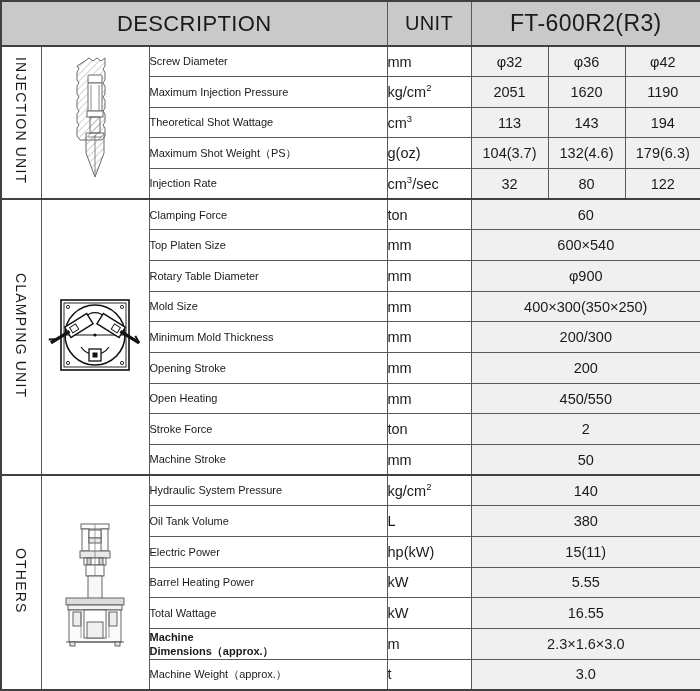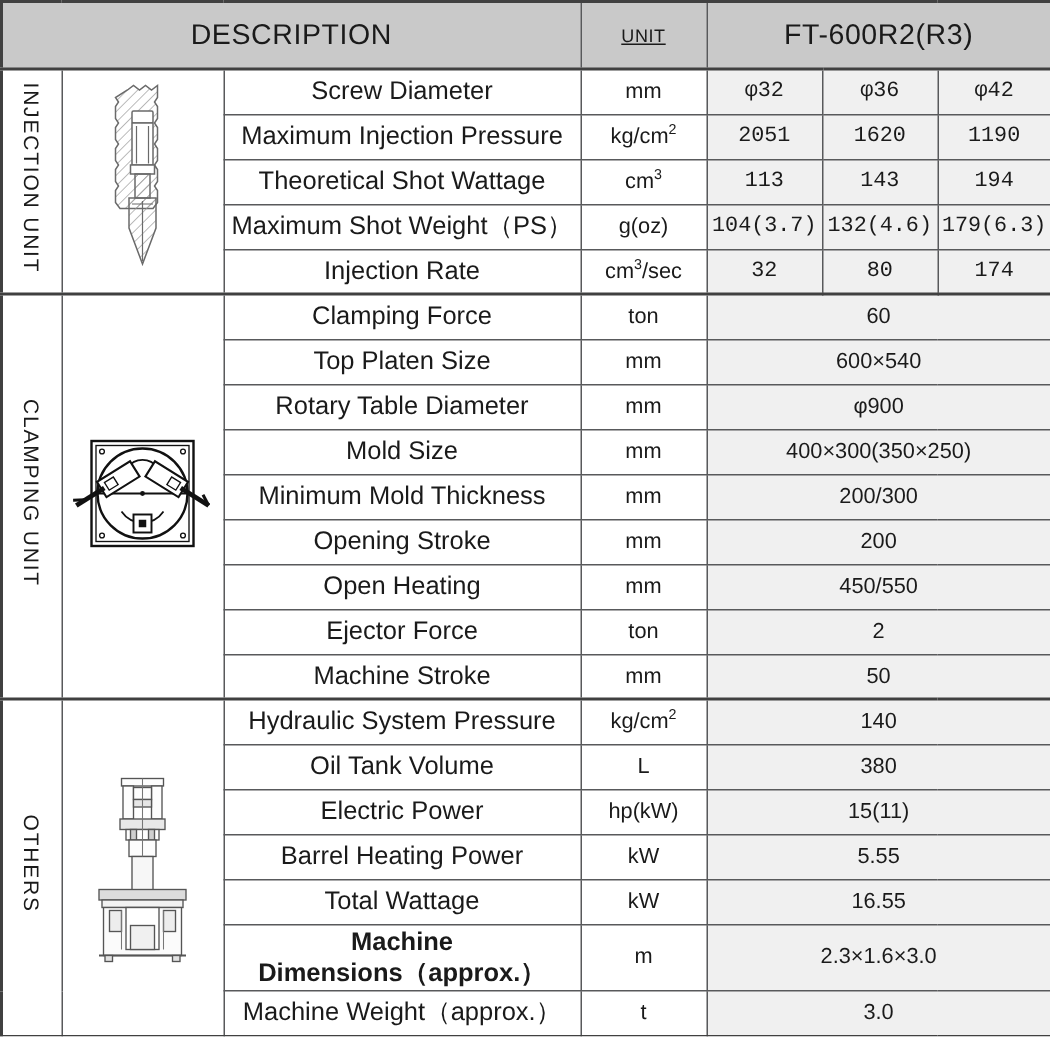--- a/index.html
+++ b/index.html
@@ -44,23 +44,23 @@
   .hdr {
     background: #c9c9c9;
     font-weight: bold;
     font-size: 19px;
     text-align: center;
     letter-spacing: 0.4px;
     height: 45px;
     color: #000000;
     border-bottom: 2px solid #404040;
   }
-  .hdr-desc { font-size: 19px; }
-  .hdr-unit { font-size: 12px; text-decoration: underline; }
-  .hdr-model { font-size: 19px; }
+  .hdr-desc { font-size: 22px; }
+  .hdr-unit { font-size: 20px; }
+  .hdr-model { font-size: 23px; }
 
   
   .sec-label {
     width: 40px;
     text-align: center;
     vertical-align: middle;
     border-right: 1px solid #58595b;
     background: #ffffff;
   }
   .sec-label .vtext {
@@ -78,43 +78,42 @@
     width: 108px;
     text-align: center;
     vertical-align: middle;
     background: #ffffff;
     padding: 4px 0;
   }
   .img-cell svg { display: block; margin: 0 auto; }
 
   
   .desc-cell {
-    text-align: center;
-    font-size: 17px;
+    font-size: 11px;
     padding: 0 6px;
     height: 30px;
     line-height: 1.15;
     background: #ffffff;
   }
   .desc-cell.two-line { line-height: 1.28; font-weight: bold; }
 
   .unit-cell {
     width: 84px;
-    text-align: center;
+    text-align: left;
     font-size: 14.5px;
     background: #ffffff;
   }
   .unit-cell sup { font-size: 9.5px; vertical-align: super; line-height: 0; }
 
   .val-cell {
     text-align: center;
     font-size: 14.5px;
     background: #f0f0f0;
   }
-  .val-cell.w3 { width: 77px; font-family: Liberation Mono, monospace; }
+  .val-cell.w3 { width: 77px; }
 
   
   tr.sec-start > td { border-top: 2px solid #404040; }
 
   .line-sub { display: block; }
 </style>
 </head>
 <body>
 
 <div id="spec-sheet">
@@ -200,21 +199,21 @@
           <td class="val-cell w3">132(4.6)</td>
           <td class="val-cell w3">179(6.3)</td>
         </tr>
         <tr>
           <td class="desc-cell">
             <span class="line-sub">Injection Rate</span>
           </td>
           <td class="unit-cell"><span>cm</span><sup>3</sup><span>/sec</span></td>
           <td class="val-cell w3">32</td>
           <td class="val-cell w3">80</td>
-          <td class="val-cell w3">174</td>
+          <td class="val-cell w3">122</td>
         </tr>
         <tr class="sec-start">
           <td class="sec-label" rowspan="9"><span class="vtext">CLAMPING UNIT</span></td>
           <td class="img-cell" rowspan="9">
             <svg width="102" height="84" viewBox="0 0 102 84" xmlns="http://www.w3.org/2000/svg">
     <g stroke="#111111" fill="none">
       <rect x="17" y="5" width="68" height="70" stroke-width="1.6"></rect>
       <rect x="20" y="8" width="62" height="64" stroke-width="0.9"></rect>
       <circle cx="51" cy="40" r="30" stroke-width="1.6"></circle>
       <line x1="21" y1="40" x2="81" y2="40" stroke-width="1.2"></line>
@@ -287,21 +286,21 @@
         </tr>
         <tr>
           <td class="desc-cell">
             <span class="line-sub">Open Heating</span>
           </td>
           <td class="unit-cell"><span>mm</span></td>
           <td class="val-cell" colspan="3">450/550</td>
         </tr>
         <tr>
           <td class="desc-cell">
-            <span class="line-sub">Ejector Force</span>
+            <span class="line-sub">Stroke Force</span>
           </td>
           <td class="unit-cell"><span>ton</span></td>
           <td class="val-cell" colspan="3">2</td>
         </tr>
         <tr>
           <td class="desc-cell">
             <span class="line-sub">Machine Stroke</span>
           </td>
           <td class="unit-cell"><span>mm</span></td>
           <td class="val-cell" colspan="3">50</td>

